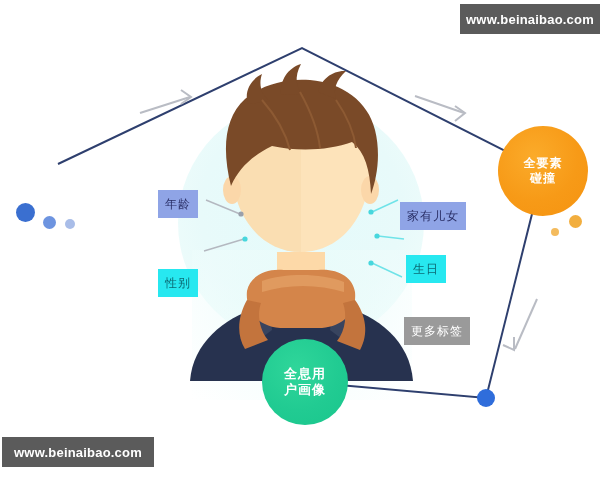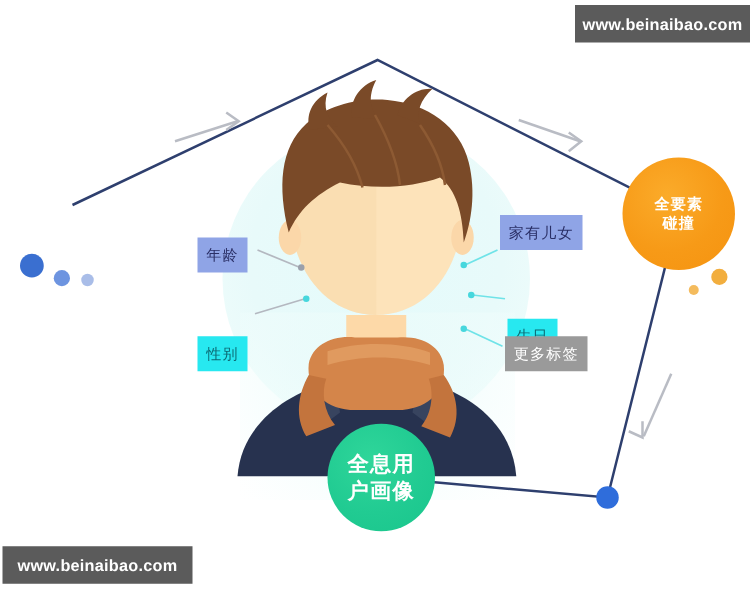--- a/index.html
+++ b/index.html
@@ -70,21 +70,21 @@
     height: 90px;
     background: radial-gradient(circle at 40% 34%, #fbab2a 0%, #f79a17 55%, #f59310 100%);
     font-size: 12px;
   }
   .node-portrait {
     left: 262px;
     top: 339px;
     width: 86px;
     height: 86px;
     background: radial-gradient(circle at 40% 34%, #2fd69a 0%, #21cb92 55%, #19c68c 100%);
-    font-size: 17px;
+    font-size: 13px;
   }
   .node span { display: block; }
   
   .dot { position: absolute; border-radius: 50%; }
   .dot-b1 { left: 16px;  top: 203px; width: 19px; height: 19px; background: #3a6fd0; }
   .dot-b2 { left: 43px;  top: 216px; width: 13px; height: 13px; background: #6d94e0; }
   .dot-b3 { left: 65px;  top: 219px; width: 10px; height: 10px; background: #a9bde8; }
   .dot-o1 { left: 569px; top: 215px; width: 13px; height: 13px; background: #f2ae3e; }
   .dot-o2 { left: 551px; top: 228px; width: 8px;  height: 8px;  background: #f4bb5d; }
   
@@ -95,24 +95,24 @@
     justify-content: center;
     font-size: 12px;
     letter-spacing: 1px;
     height: 28px;
     padding: 0 7px;
     white-space: nowrap;
     box-sizing: border-box;
   }
   .tag-periwinkle { background: #8fa4e6; color: #2a2f66; }
   .tag-cyan       { background: #27e8f0; color: #0c6a74; margin-top: 24px; }
-  .tag-gray       { background: #9a9a9a; color: #ffffff; }
+  .tag-gray       { background: #9a9a9a; color: #ffffff; margin-top: 48px; }
   .tag-age    { left: 158px; top: 190px; }
   .tag-gender { left: 158px; top: 245px; }
-  .tag-kids   { left: 400px; top: 172px; }
+  .tag-kids   { left: 400px; top: 202px; }
   .tag-bday   { left: 406px; top: 231px; }
   .tag-more   { left: 404px; top: 269px; }
   
   .watermark {
     position: absolute;
     background: #5b5b5b;
     color: #ffffff;
     font-size: 13px;
     font-weight: bold;
     display: flex;

